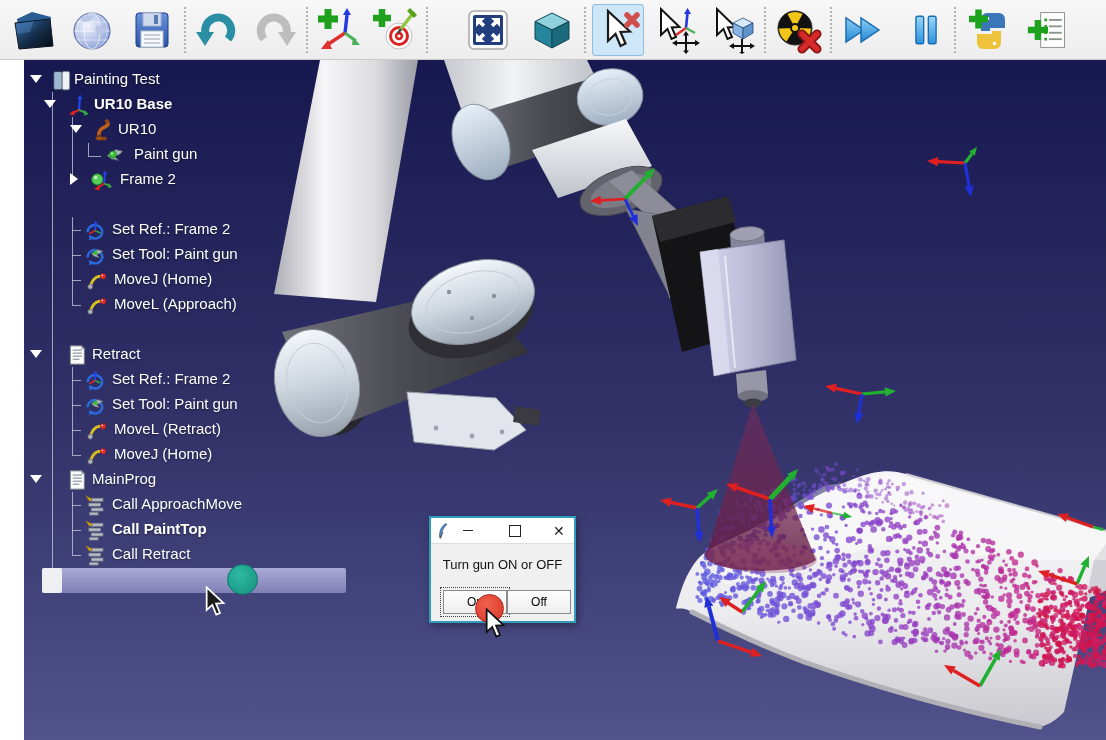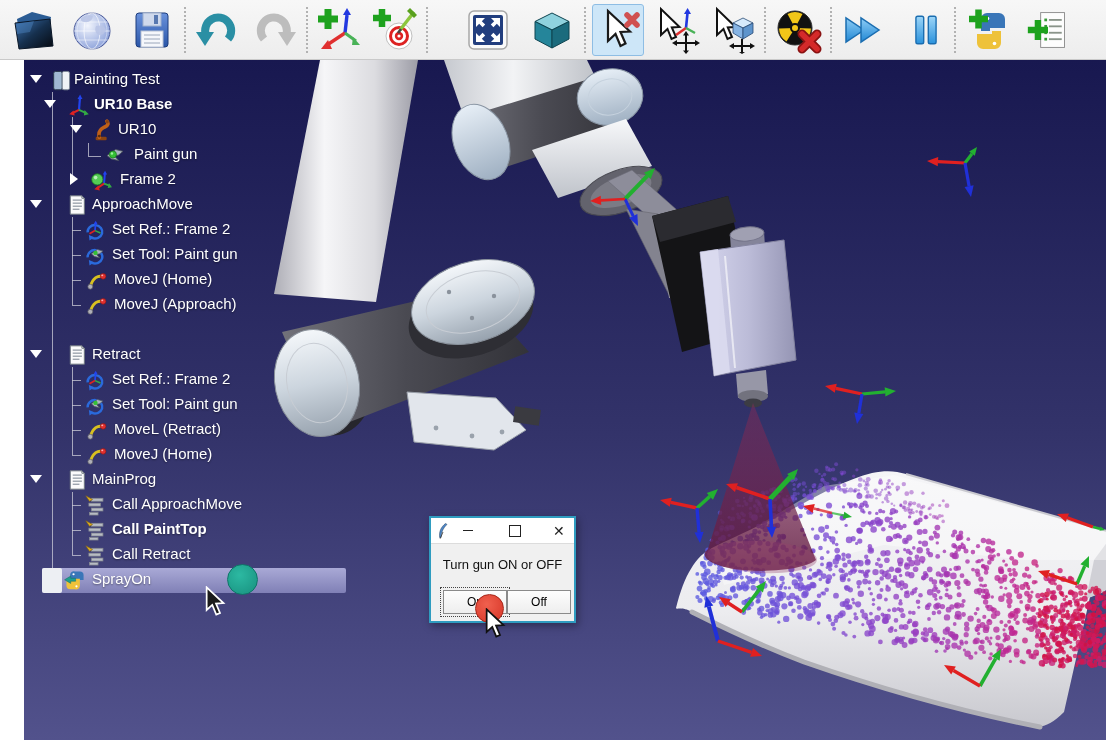--- a/index.html
+++ b/index.html
@@ -2192,36 +2192,20 @@
             <line x1="11.5" y1="12" x2="12.2" y2="3.5" stroke="#2244ee" stroke-width="1.6"></line>
             <polygon points="10.5,4.5 14,4.5 12.3,1.5" fill="#2244ee"></polygon>
             <line x1="11.5" y1="12" x2="5.5" y2="16" stroke="#dd2222" stroke-width="1.6"></line>
             <polygon points="7,13.5 8,17.5 3.5,16.5" fill="#dd2222"></polygon>
             <line x1="11.5" y1="12" x2="16.5" y2="13.8" stroke="#33aa44" stroke-width="1.5"></line>
             <polygon points="15.5,11.5 18,15 14.5,15.5" fill="#33aa44"></polygon>
           </svg>
         </span>
         <span class="lbl" style="left:96px">Frame 2</span>
       </div>
-      <div class="trow" style="left: 0px; top: 133px; width: 420px;">
-        <div class="exp open" style="left:6px"></div>
-        <span class="ticon" style="left:42px">
-          <svg viewBox="0 0 18 18">
-            <path d="M3.5 1.5 h9.5 l2 2 v13 h-11.5 z" fill="#fbfbfb" stroke="#707880" stroke-width=".8"></path>
-            <path d="M13 1.5 v2 h2" fill="none" stroke="#707880" stroke-width=".8"></path>
-            <g stroke="#99a1ab" stroke-width="1.1">
-              <line x1="5.5" y1="5" x2="13" y2="5"></line>
-              <line x1="5.5" y1="7.5" x2="13" y2="7.5"></line>
-              <line x1="5.5" y1="10" x2="13" y2="10"></line>
-              <line x1="5.5" y1="12.5" x2="11" y2="12.5"></line>
-            </g>
-          </svg>
-        </span>
-        <span class="lbl" style="left:68px">ApproachMove</span>
-      </div>
       <div class="trow" style="left: 0px; top: 158px; width: 420px;">
         <span class="ticon" style="left:60px">
           <svg viewBox="0 0 18 18">
             <path d="M3 11 a6 5.5 0 1 1 3.5 4.5" stroke="#2a6adc" stroke-width="2" fill="none"></path>
             <polygon points="4.5,17.5 8.5,15 4,13" fill="#2a6adc"></polygon>
             <line x1="9" y1="9.5" x2="9.5" y2="3" stroke="#2244ee" stroke-width="1.4"></line>
             <polygon points="8,4 11,4 9.6,1.5" fill="#2244ee"></polygon>
             <line x1="9" y1="9.5" x2="4.5" y2="12" stroke="#dd2222" stroke-width="1.4"></line>
             <line x1="9" y1="9.5" x2="13.5" y2="11.5" stroke="#33aa44" stroke-width="1.3"></line>
           </svg>
@@ -2252,21 +2236,21 @@
       </div>
       <div class="trow" style="left: 0px; top: 233px; width: 420px;">
         <span class="ticon" style="left:62px">
           <svg viewBox="0 0 18 18">
             <path d="M3.5 14.5 C5.5 7 10 5 13.8 6.2" stroke="#d8c020" stroke-width="2.4" fill="none"></path>
             <circle cx="3.5" cy="14.5" r="2" fill="#b0b0b8" stroke="#606068" stroke-width=".6"></circle>
             <circle cx="14" cy="6" r="2.3" fill="#e03030" stroke="#8a1414" stroke-width=".5"></circle>
             <circle cx="13.3" cy="5.2" r=".8" fill="#ffb0b0"></circle>
           </svg>
         </span>
-        <span class="lbl" style="left:90px">MoveJ (Approach)</span>
+        <span class="lbl" style="left:90px">MoveL (Approach)</span>
       </div>
       <div class="trow" style="left: 0px; top: 283px; width: 420px;">
         <div class="exp open" style="left:6px"></div>
         <span class="ticon" style="left:42px">
           <svg viewBox="0 0 18 18">
             <path d="M3.5 1.5 h9.5 l2 2 v13 h-11.5 z" fill="#fbfbfb" stroke="#707880" stroke-width=".8"></path>
             <path d="M13 1.5 v2 h2" fill="none" stroke="#707880" stroke-width=".8"></path>
             <g stroke="#99a1ab" stroke-width="1.1">
               <line x1="5.5" y1="5" x2="13" y2="5"></line>
               <line x1="5.5" y1="7.5" x2="13" y2="7.5"></line>
@@ -2374,32 +2358,20 @@
               <rect x="6" y="3.5" width="9.5" height="2.4"></rect>
               <rect x="4" y="7.5" width="9.5" height="2.4"></rect>
               <rect x="6" y="11.5" width="9.5" height="2.4"></rect>
               <rect x="4.5" y="15.2" width="7" height="2"></rect>
             </g>
             <path d="M1.5 1.5 L7 4.5 L4.5 6 Z" fill="#e0b020" stroke="#8a6a10" stroke-width=".5"></path>
           </svg>
         </span>
         <span class="lbl" style="left:88px">Call Retract</span>
       </div>
-      <div class="trow" style="left: 0px; top: 508px; width: 420px;">
-        <span class="ticon" style="left:40px">
-          <svg viewBox="0 0 18 18">
-            <path d="M9 2 h4 a3 3 0 0 1 3 3 v4 h-7 v1.5 h-4 v-5.5 a3 3 0 0 1 4 -3 z" fill="#3a76b8"></path>
-            <circle cx="7.8" cy="4.3" r=".9" fill="#fff"></circle>
-            <path d="M9 16.5 h-4 a3 3 0 0 1 -3 -3 v-4 h7 v-1.5 h4 v5.5 a3 3 0 0 1 -4 3 z" fill="#eec23a"></path>
-            <circle cx="10.2" cy="14.2" r=".9" fill="#fff"></circle>
-            <polygon points="0.5,8.8 5.5,5.8 5.5,7.6 9.5,7.6 9.5,10 5.5,10 5.5,11.8" fill="#1f9e8e" stroke="#0e6e60" stroke-width=".4"></polygon>
-          </svg>
-        </span>
-        <span class="lbl" style="left:68px">SprayOn</span>
-      </div>
     </div>
 
   <div class="click-dot" style="left:203px;top:504px;width:29px;height:29px;background:radial-gradient(circle at 40% 35%,#2cb9a2,#18907e);border:1px solid #0f7568;"></div>
   <svg class="cursor" style="left:181px;top:526px" viewBox="0 0 16 24">
     <path d="M1 1 L1 18 L5.2 14.2 L8.2 21.4 L11 20.2 L8 13.2 L13.6 12.8 Z" fill="#1b1b1b" stroke="#ffffff" stroke-width="1.3"></path>
   </svg>
 
   <div class="dlg">
     <div class="dlg-title">
       <svg class="ficon" viewBox="0 0 11 16">

